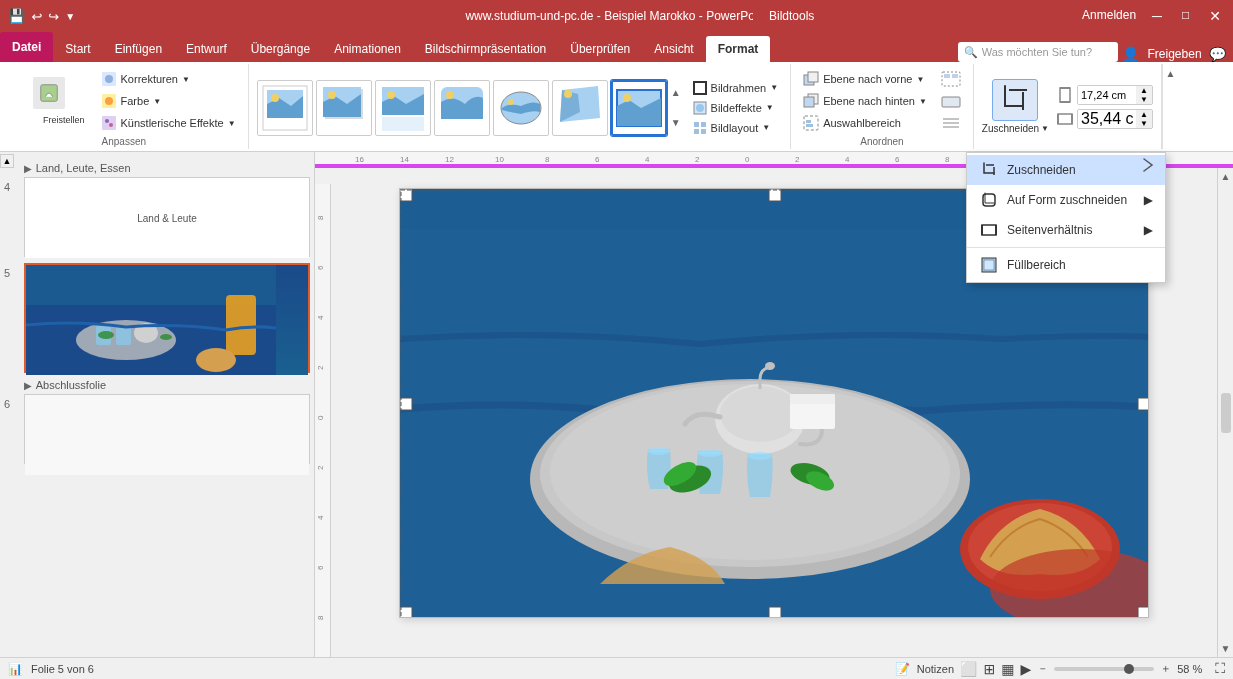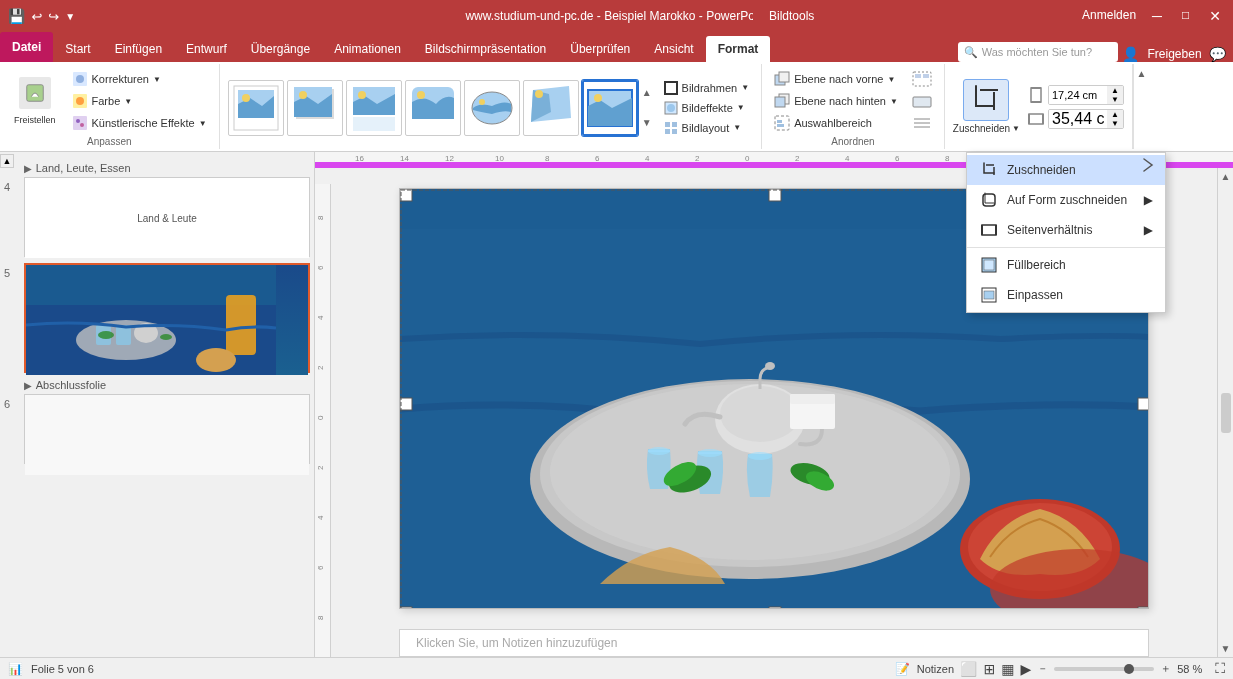--- a/index.html
+++ b/index.html
@@ -233,21 +233,21 @@
       flex-direction: column;
       align-items: center;
       background: #f0f0f0;
       overflow: hidden;
       position: relative;
     }
     .ruler-h {
       height: 16px;
       width: 100%;
       background: #f5f5f5;
-      border-bottom: 6px solid #d946ef;
+      border-bottom: 4px solid #d946ef;
       display: flex;
       align-items: center;
       font-size: 9px;
       color: #888;
       padding-left: 20px;
       overflow: hidden;
     }
     .ruler-v {
       position: absolute;
       left: 0;
@@ -395,21 +395,21 @@
   <div class="ribbon-group" style="min-width:130px;">
     <div class="ribbon-group-content">
       <div style="display:flex; flex-direction:column; gap:1px;">
         <div class="ribbon-btn-small" style="flex-direction:column; align-items:center; margin-right:4px;">
           <div style="width:32px; height:32px; background:#e8e8e8; border-radius:2px; display:flex; align-items:center; justify-content:center;">
             <svg viewBox="0 0 24 24" width="22" height="22">
                 <rect x="3" y="3" width="18" height="18" rx="2" fill="#a8d08d" stroke="#888" stroke-width="1"></rect>
                 <path d="M8 16 Q12 8 16 16" fill="white" stroke="#888" stroke-width="1"></path>
               </svg>
           </div>
-          <span style="font-size:9px; color:#333; margin-top:2px; text-align:center;">Freistellen</span>
+          <span style="font-size:9px; color:#333; margin-top:2px; text-align:center;margin-left:29px;">Freistellen</span>
         </div>
       </div>
       <div style="display:flex; flex-direction:column; gap:2px;">
         <div class="small-ribbon-btn">
           <svg width="16" height="16" viewBox="0 0 16 16">
               <rect x="1" y="1" width="14" height="14" rx="1" fill="#d9e8ff"></rect>
               <circle cx="8" cy="8" r="4" fill="#90b0e0"></circle>
             </svg>
           <span>Korrekturen</span>
           <span class="caret">▼</span>
@@ -837,23 +837,20 @@
 
           <div style="position:absolute; top:-18px; left:50%; transform:translateX(-50%); width:20px; height:20px; display:flex; align-items:center; justify-content:center;">
             <svg width="20" height="20" viewBox="0 0 20 20">
                 <circle cx="10" cy="10" r="7" fill="white" stroke="#555" stroke-width="1"></circle>
                 <path d="M14 6 Q16 10 14 14" stroke="#555" stroke-width="1.5" fill="none" stroke-linecap="round"></path>
                 <polygon points="14,14 12,12 16,12" fill="#555"></polygon>
               </svg>
           </div>
         </div>
 
-        <div style="width:750px; padding:6px 16px; font-size:12px; color:#aaa; background:white; border:1px solid #d0d0d0; margin-top:0; cursor:text;">
-          <span>Klicken Sie, um Notizen hinzuzufügen</span>
-        </div>
       </div>
 
       <div class="right-scroll">
         <div style="font-size:10px; padding:3px; cursor:pointer; color:#666;">▲</div>
         <div style="flex:1; display:flex; align-items:center; justify-content:center;">
           <div style="width:10px; height:40px; background:#ccc; border-radius:3px; cursor:pointer;"></div>
         </div>
         <div style="font-size:10px; padding:3px; cursor:pointer; color:#666;">▼</div>
       </div>
     </div>
@@ -906,29 +903,20 @@
   <div class="dropdown-item">
     <div class="dropdown-item-icon">
       <svg width="16" height="16" viewBox="0 0 16 16">
         <rect x="1" y="1" width="14" height="14" fill="#a8d0f0" stroke="#333" stroke-width="1"></rect>
         <rect x="3" y="3" width="10" height="10" fill="#d0e8ff" stroke="#555" stroke-width="0.5"></rect>
       </svg>
     </div>
     <span>Füllbereich</span>
   </div>
 
-  <div class="dropdown-item">
-    <div class="dropdown-item-icon">
-      <svg width="16" height="16" viewBox="0 0 16 16">
-        <rect x="1" y="1" width="14" height="14" fill="none" stroke="#333" stroke-width="1"></rect>
-        <rect x="3" y="4" width="10" height="8" fill="#a8d0f0" stroke="#555" stroke-width="0.5"></rect>
-      </svg>
-    </div>
-    <span>Einpassen</span>
-  </div>
 </div>
 
 <div class="status-bar">
   <span style="font-size:12px;">📊</span>
   <span>Folie 5 von 6</span>
   <div class="status-right">
     <span style="cursor:pointer; font-size:12px;">📝</span>
     <span style="cursor:pointer;">Notizen</span>
     <span style="cursor:pointer; font-size:14px;">⬜</span>
     <span style="cursor:pointer; font-size:14px;">⊞</span>

